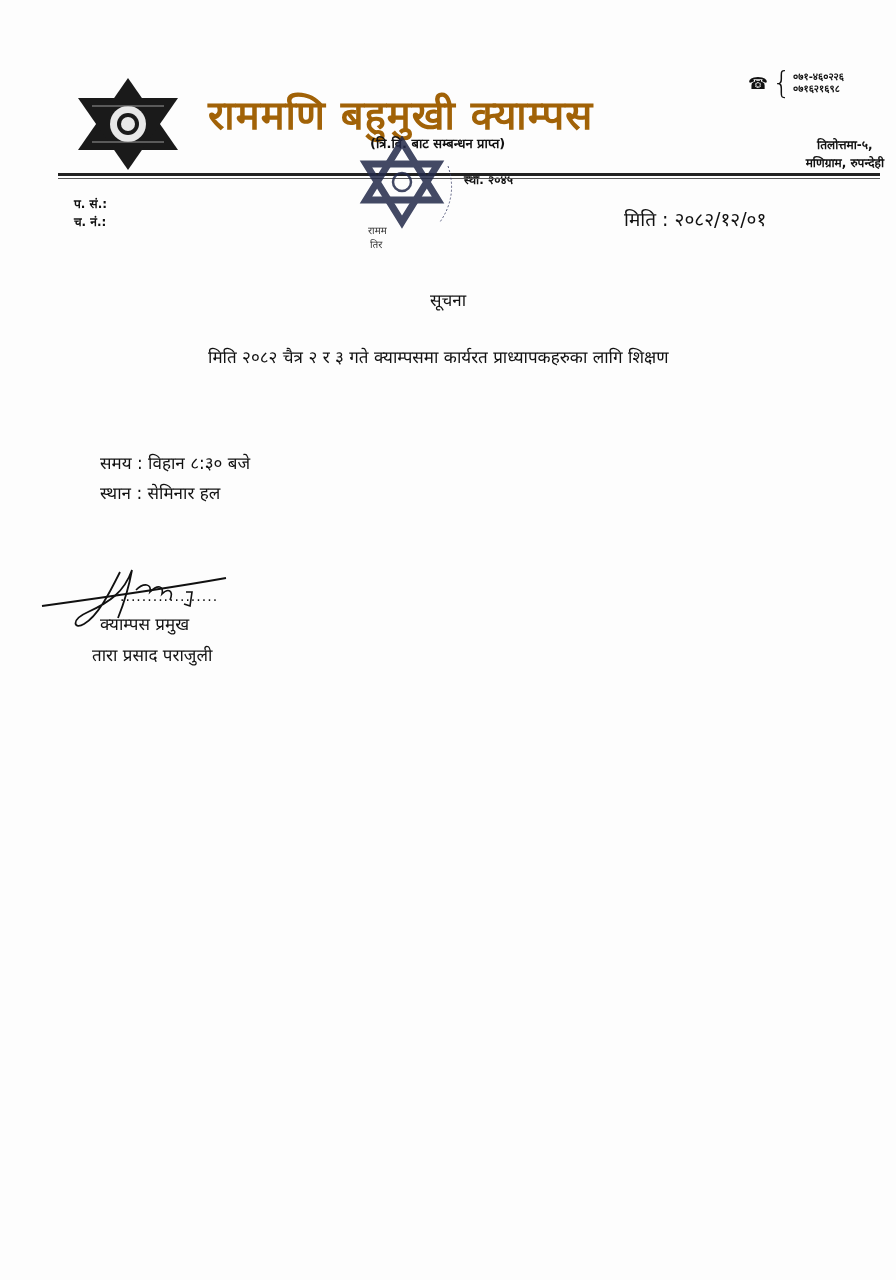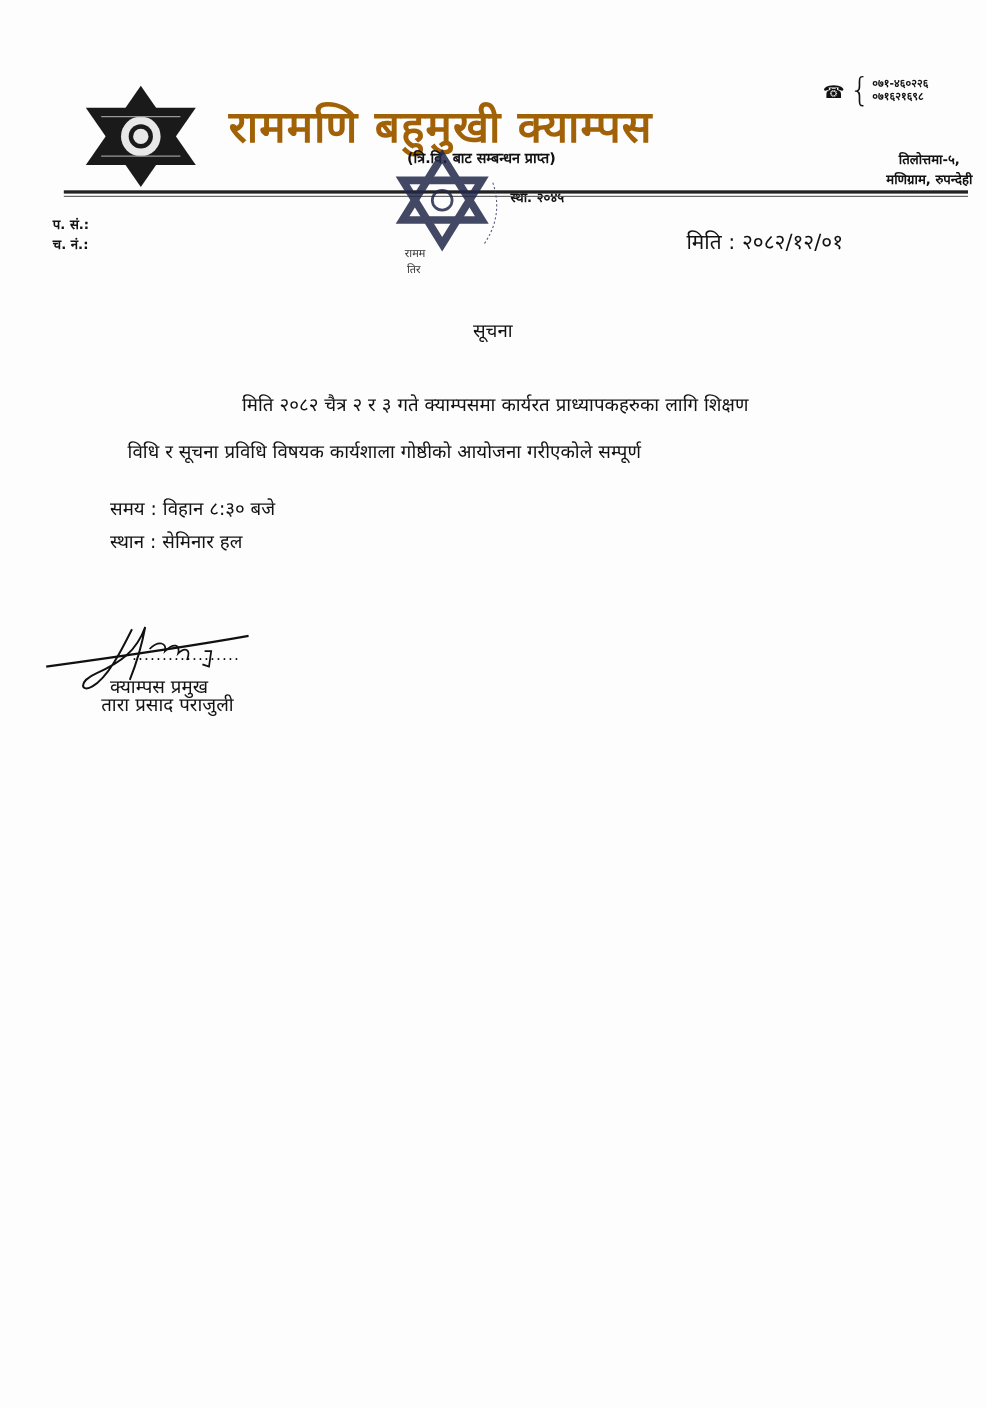--- a/index.html
+++ b/index.html
@@ -13,32 +13,32 @@
   .affil { left: 370px; top: 134px; font-size: 13px; font-weight: bold; white-space: nowrap; }
   .estd { left: 464px; top: 155px; font-size: 12px; font-weight: bold; white-space: nowrap; margin-top: 16px; }
   .phone-wrap { left: 748px; top: 70px; display: flex; align-items: center; }
   .phone-icon { font-size: 16px; font-weight: bold; margin-right: 4px; }
   .brace { font-size: 30px; line-height: 26px; margin-right: 2px; font-weight: 300; }
   .phones { font-size: 10px; line-height: 12px; font-weight: bold; }
   .addr { right: 12px; top: 136px; text-align: center; font-size: 12px; font-weight: bold; line-height: 18px; white-space: nowrap; }
   .rule1 { left: 58px; top: 173px; width: 822px; height: 3px; background: #222; }
   .rule2 { left: 58px; top: 178px; width: 822px; height: 1px; background: #555; }
   .stamp { left: 358px; top: 136px; width: 120px; height: 118px; }
-  .refs { left: 48px; top: 195px; font-size: 12px; font-weight: bold; line-height: 18px; }
+  .refs { left: 74px; top: 195px; font-size: 12px; font-weight: bold; line-height: 18px; }
   .date { left: 624px; top: 206px; font-size: 19px; white-space: nowrap; }
   .heading { left: 0; width: 896px; top: 288px; text-align: center; font-size: 17px; }
   .body-text { left: 100px; top: 340px; width: 720px; font-size: 17px; line-height: 26px; }
-  .body-text p { margin: 16px; }
+  .body-text p { margin: 4px; }
   .indent { padding-left: 104px; }
   .details { left: 100px; top: 448px; font-size: 17px; line-height: 30px; }
   .details .lbl { font-weight: normal; }
   .sig { left: 40px; top: 562px; width: 240px; height: 72px; }
   .sig-dots { left: 120px; top: 588px; font-size: 14px; letter-spacing: 1px; }
   .sig-title { left: 100px; top: 612px; font-size: 17px; }
-  .sig-name { left: 92px; top: 628px; font-size: 17px; }
+  .sig-name { left: 92px; top: 643px; font-size: 17px; }
 </style>
 </head>
 <body>
 
 <svg class="abs logo" viewBox="0 0 112 96">
   <polygon points="56,2 106,74 6,74" fill="#1a1a1a"></polygon>
   <polygon points="56,94 106,22 6,22" fill="#1a1a1a"></polygon>
   <circle cx="56" cy="48" r="18" fill="#e8e8e8"></circle>
   <circle cx="56" cy="48" r="11" fill="#1a1a1a"></circle>
   <circle cx="56" cy="48" r="7" fill="#e8e8e8"></circle>
@@ -85,21 +85,20 @@
 
 <div class="abs date">
   <span>मिति :</span>
   <span>२०८२/१२/०१</span>
 </div>
 
 <div class="abs heading">सूचना</div>
 
 <div class="abs body-text">
   <p class="indent">मिति २०८२ चैत्र २ र ३ गते क्याम्पसमा कार्यरत प्राध्यापकहरुका लागि शिक्षण</p>
-  <p>विधि र सूचना प्रविधि विषयक कार्यशाला  गोष्ठीको आयोजना गरीएकोले सम्पूर्ण</p>
 </div>
 
 <div class="abs details">
   <div>
     <span class="lbl">समय :</span>
     <span>विहान ८:३० बजे</span>
   </div>
   <div>
     <span class="lbl">स्थान :</span>
     <span>सेमिनार हल</span>

